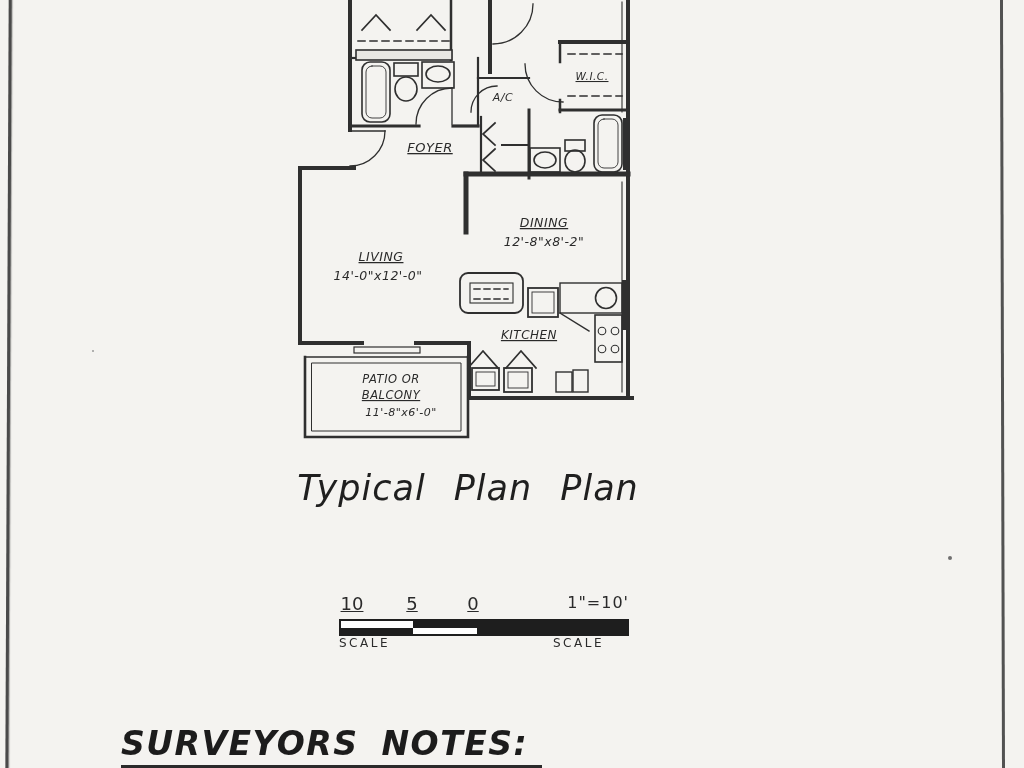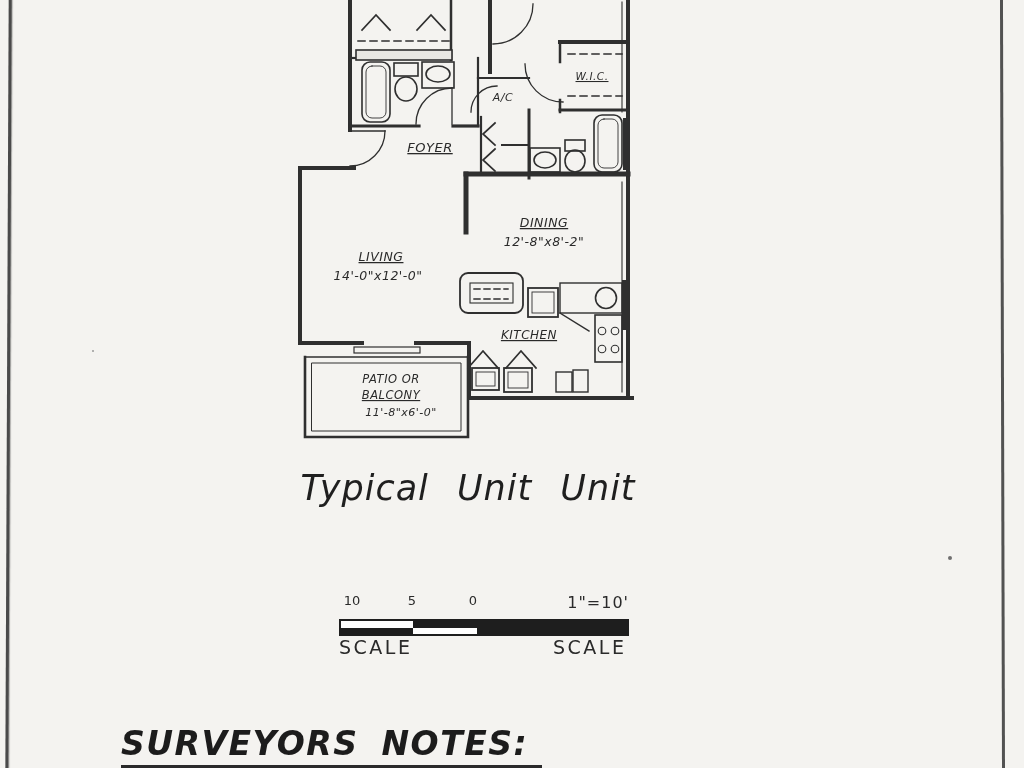--- a/index.html
+++ b/index.html
@@ -24,28 +24,28 @@
 
   
   .plan-title{
     position:absolute;left:268px;top:468px;width:400px;text-align:center;
     font-size:35px;font-style:italic;color:#1f1f1f;
     letter-spacing:1px;word-spacing:16px;
   }
 
   
   .scalebar{position:absolute;left:335px;top:593px;width:296px;height:62px;font-style:normal;}
-  .scalebar .tick{position:absolute;top:0;transform:translateX(-50%);font-size:13px;color:#2a2a2a;}
+  .scalebar .tick{position:absolute;top:0;transform:translateX(-50%);font-size:18px;color:#2a2a2a;text-decoration:underline;}
   .scalebar .ratio{position:absolute;top:0;right:2px;font-size:16px;color:#2a2a2a;letter-spacing:1px;}
   .bar{position:absolute;left:4px;top:26px;width:286px;height:13px;border:2px solid #1e1e1e;background:#fff;}
   .bar .seg{position:absolute;top:0;height:100%;}
   .seg1{left:0;width:72px;background:linear-gradient(to bottom,#ffffff 50%,#1e1e1e 50%);}
   .seg2{left:72px;width:64px;background:linear-gradient(to bottom,#1e1e1e 50%,#ffffff 50%);}
   .seg3{left:136px;width:150px;background:#1e1e1e;}
-  .scalebar .caption{position:absolute;top:43px;font-size:19px;letter-spacing:2.5px;color:#2a2a2a;}
+  .scalebar .caption{position:absolute;top:43px;font-size:12px;letter-spacing:2.5px;color:#2a2a2a;}
   .caption.scale-cap{left:4px;}
   .caption.feet-cap{left:218px;}
 
   
   .notes-heading{
     position:absolute;left:121px;top:724px;
     font-size:33px;font-style:italic;font-weight:bold;color:#1c1c1c;
     letter-spacing:1.5px;word-spacing:10px;
     border-bottom:3px solid #2a2a2a;padding:0 14px 2px 0;
   }
@@ -179,21 +179,21 @@
       <text x="256" y="246" font-size="12.5">12'-8"x8'-2"</text>
       <text class="u" x="93" y="261" font-size="12.5">LIVING</text>
       <text x="90" y="280" font-size="12.5">14'-0"x12'-0"</text>
       <text class="u" x="241" y="339" font-size="12">KITCHEN</text>
       <text x="103" y="383" font-size="11.5">PATIO OR</text>
       <text class="u" x="103" y="399" font-size="11.5">BALCONY</text>
       <text x="113" y="416" font-size="11">11'-8"x6'-0"</text>
     </g>
   </svg>
 
-  <div class="plan-title">Typical Unit Unit</div>
+  <div class="plan-title">Typical Plan Plan</div>
 
   <div class="scalebar">
     <span class="tick" style="left:17px;">10</span>
     <span class="tick" style="left:77px;">5</span>
     <span class="tick" style="left:138px;">0</span>
     <span class="ratio">1"=10'</span>
     <div class="bar">
       <div class="seg seg1"></div>
       <div class="seg seg2"></div>
       <div class="seg seg3"></div>

